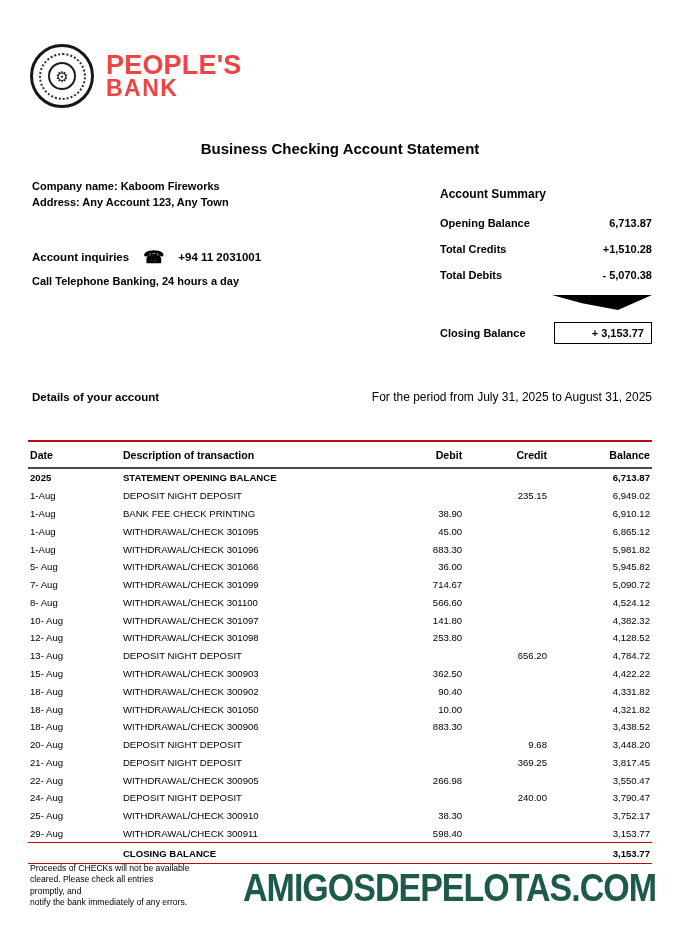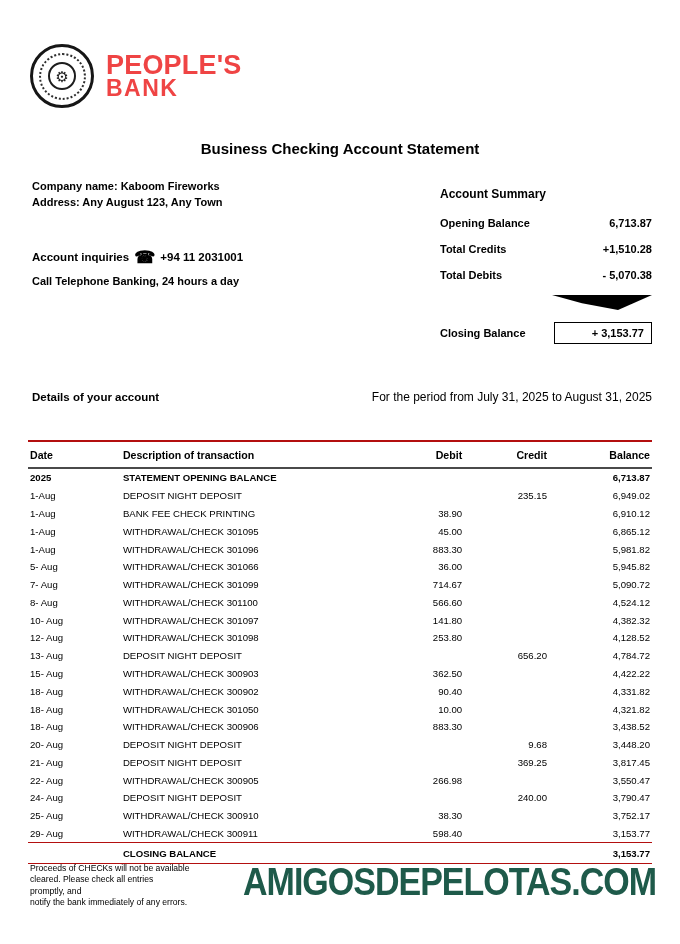--- a/index.html
+++ b/index.html
@@ -29,21 +29,21 @@
   .brand-line1 { font-size: 27px; letter-spacing: 0.2px; }
   .brand-line2 { font-size: 23px; letter-spacing: 1.5px; }
 
   
   .doc-title { text-align: center; font-size: 15px; font-weight: bold; margin-top: 32px; }
 
   
   .info-section { display: flex; justify-content: space-between; padding: 22px 28px 0 32px; }
   .company-block { width: 390px; font-size: 11px; }
   .company-line { font-weight: bold; line-height: 1.45; }
-  .inquiries-line { margin-top: 38px; font-weight: bold; font-size: 11.5px; display: flex; align-items: center; gap: 5px; }
+  .inquiries-line { margin-top: 38px; font-weight: bold; font-size: 11.5px; display: flex; align-items: center; gap: 14px; }
   .phone-icon { font-size: 17px; line-height: 1; }
   .banking-note { margin-top: 9px; font-weight: bold; font-size: 11px; }
 
   .summary-block { width: 212px; font-size: 11px; padding-top: 8px; }
   .summary-title { font-weight: bold; font-size: 12px; margin-bottom: 16px; }
   .summary-row { display: flex; justify-content: space-between; font-weight: bold; margin-bottom: 14px; }
   .summary-row .val { text-align: right; }
   .summary-arrow {
     margin: 2px 0 12px auto; width: 100px; height: 15px; background: #000;
     clip-path: polygon(0 0, 100% 0, 66% 100%, 30% 55%);
@@ -73,21 +73,21 @@
   .col-debit { width: 84px; text-align: right; }
   .col-credit { width: 84px; text-align: right; }
   .col-balance { width: 102px; text-align: right; }
   tr.bold-row td { font-weight: bold; }
   .txn tfoot td {
     border-top: 1.5px solid #b30f0f; border-bottom: 1.5px solid #b30f0f;
     font-weight: bold; padding: 4.5px 2px;
   }
 
   
-  .footer { position: absolute; left: 30px; right: 24px; bottom: 36px; display: flex; justify-content: space-between; align-items: flex-start; }
+  .footer { position: absolute; left: 30px; right: 24px; bottom: 36px; display: flex; justify-content: space-between; align-items: flex-end; }
   .disclaimer { width: 160px; font-size: 8.6px; line-height: 1.3; white-space: pre-line; }
   .watermark {
     font-size: 34px; font-weight: bold; letter-spacing: -1px;
     transform: scaleY(1.12); transform-origin: center;
     white-space: nowrap;
   }
 </style>
 </head>
 <body>
 
@@ -103,21 +103,21 @@
       <div class="brand-line1">PEOPLE'S</div>
       <div class="brand-line2">BANK</div>
     </div>
   </div>
 
   <div class="doc-title">Business Checking Account Statement</div>
 
   <div class="info-section">
     <div class="company-block">
       <div class="company-line">Company name: Kaboom Fireworks</div>
-      <div class="company-line">Address: Any August 123, Any Town</div>
+      <div class="company-line">Address: Any Account 123, Any Town</div>
       <div class="inquiries-line">
         <span>Account inquiries</span>
         <span class="phone-icon">☎</span>
         <span>+94 11 2031001</span>
       </div>
       <div class="banking-note">Call Telephone Banking, 24 hours a day</div>
     </div>
 
     <div class="summary-block">
       <div class="summary-title">Account Summary</div>

